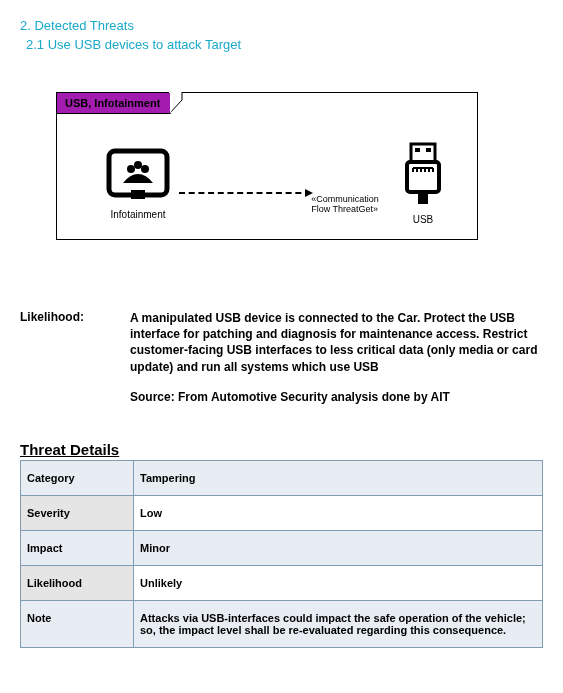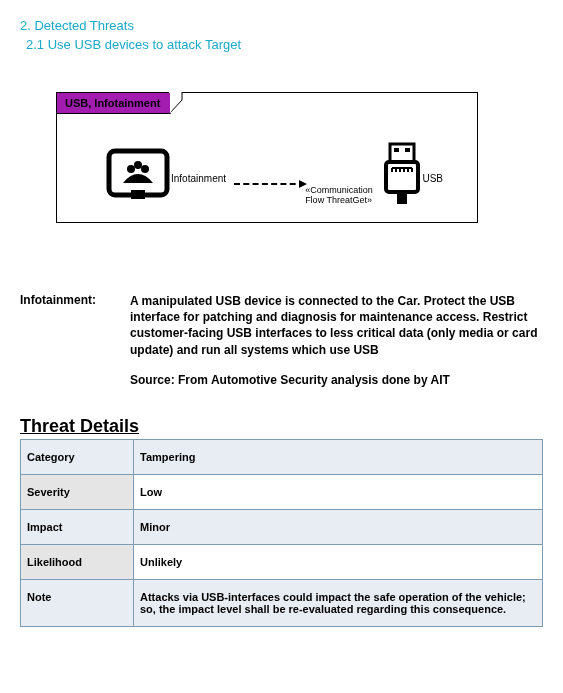--- a/index.html
+++ b/index.html
@@ -51,21 +51,21 @@
     border-right: 10px solid transparent;
   }
   .diagram-row {
     display: flex;
     align-items: center;
     justify-content: space-between;
     padding: 28px 34px 0 48px;
   }
   .icon-col {
     display: flex;
-    flex-direction: row;
+    flex-direction: column;
     align-items: center;
     font-size: 10px;
   }
   .icon-col span.label {
     margin-top: 6px;
   }
   .arrow-col {
     flex: 1;
     display: flex;
     flex-direction: row;
@@ -106,23 +106,23 @@
   .desc-text {
     flex: 1;
     font-weight: bold;
     line-height: 1.35;
   }
   .desc-source {
     margin-top: 14px;
   }
   .td-head {
     font-weight: bold;
-    font-size: 18px;
+    font-size: 15px;
     text-decoration: underline;
-    margin-top: 28px;
+    margin-top: 36px;
     margin-bottom: 2px;
   }
   table.details {
     border-collapse: collapse;
     width: 100%;
     font-size: 11px;
   }
   table.details td {
     border: 1px solid #7e9db5;
     padding: 11px 6px;
@@ -189,21 +189,21 @@
         <line x1="26" y1="26" x2="26" y2="30" stroke="#000" stroke-width="2"></line>
         <line x1="30" y1="26" x2="30" y2="30" stroke="#000" stroke-width="2"></line>
         <rect x="15" y="50" width="10" height="12" fill="#000"></rect>
       </svg>
       <span class="label">USB</span>
     </div>
   </div>
 </div>
 
 <div class="desc-block">
-  <div class="desc-label">Infotainment:</div>
+  <div class="desc-label">Likelihood:</div>
   <div class="desc-text">
     <div>A manipulated USB device is connected to the Car. Protect the USB interface for patching and diagnosis for maintenance access. Restrict customer-facing USB interfaces to less critical data (only media or card update) and run all systems which use USB</div>
     <div class="desc-source">Source: From Automotive Security analysis done by AIT</div>
   </div>
 </div>
 
 <div class="td-head">Threat Details</div>
 
 <table class="details">
   <tbody>

